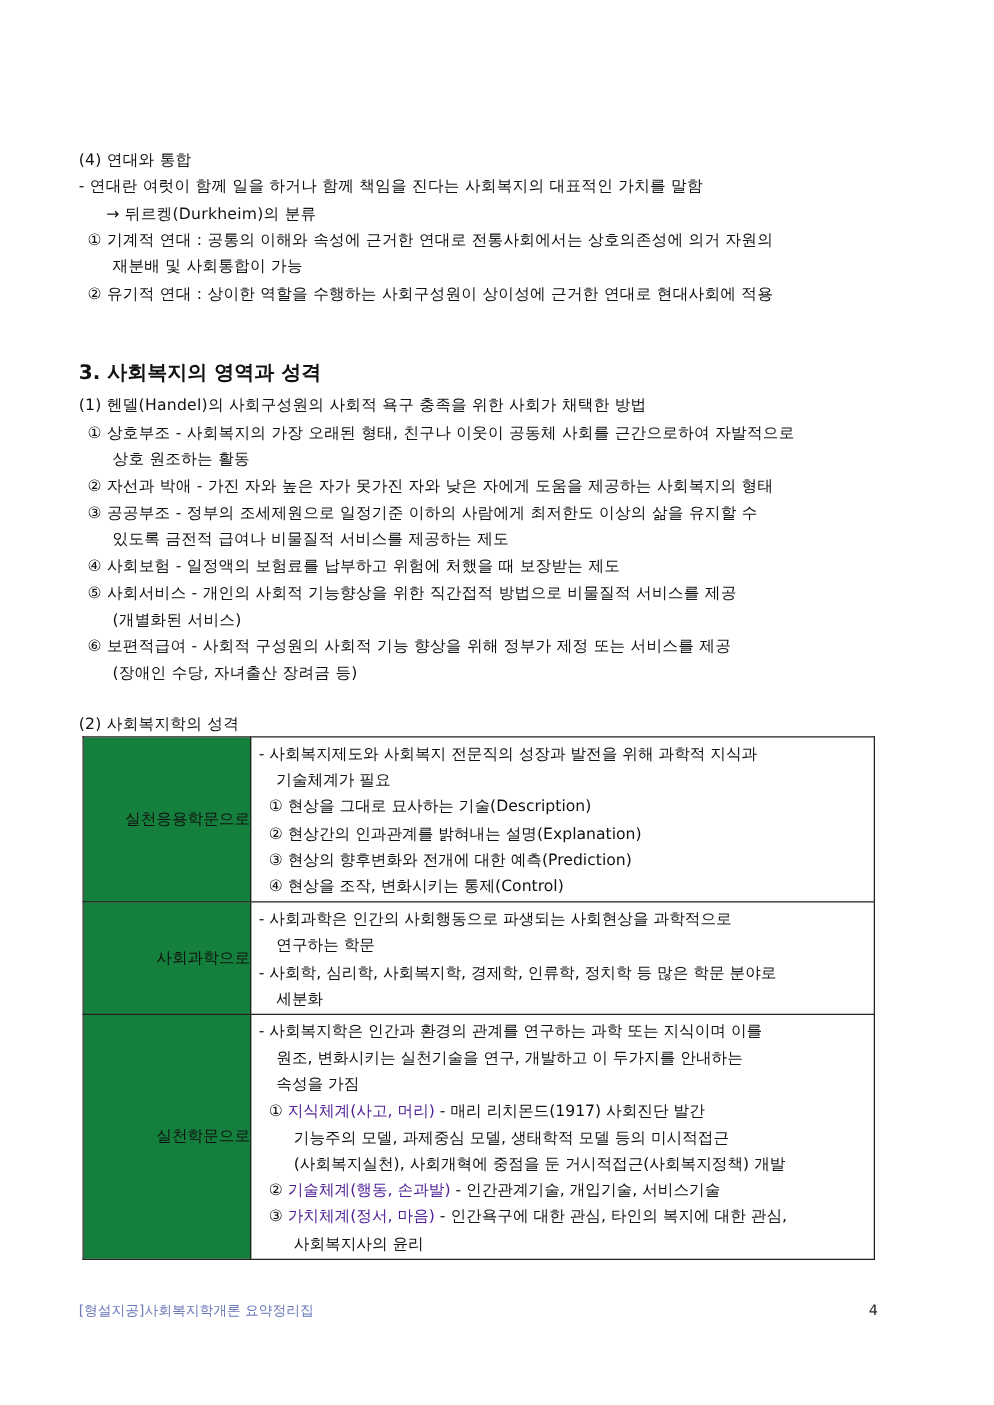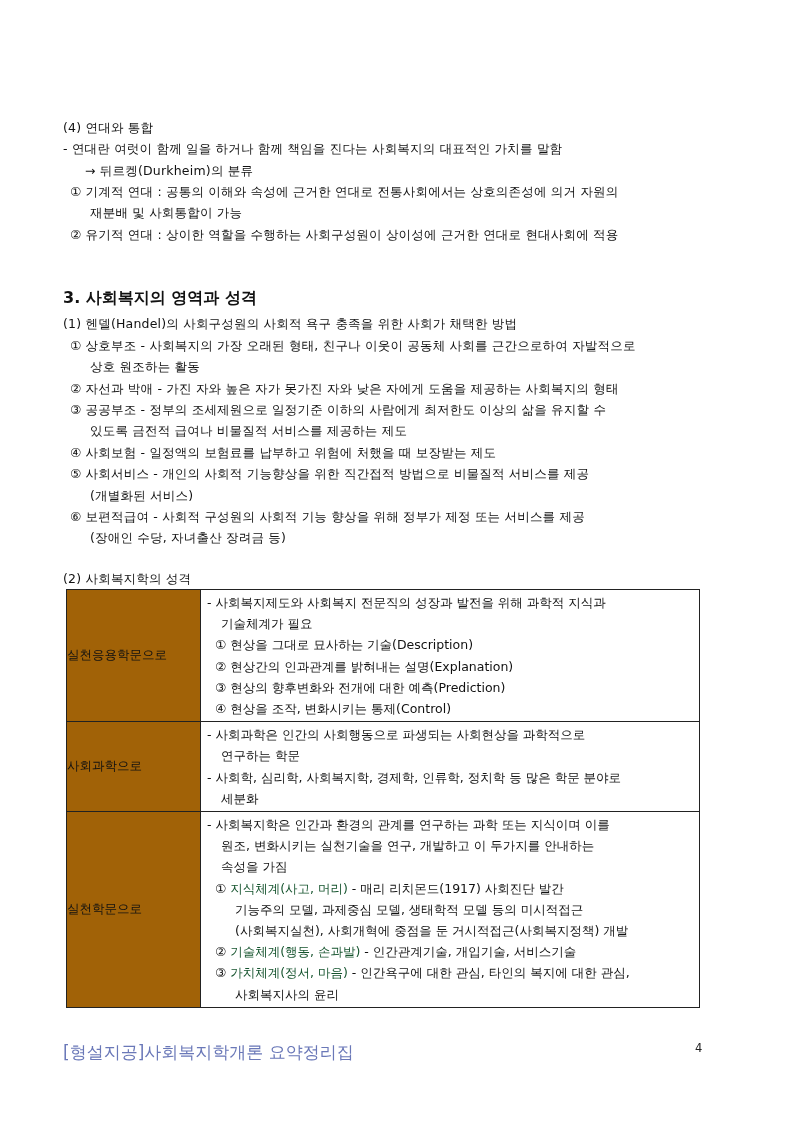--- a/index.html
+++ b/index.html
@@ -3,27 +3,27 @@
 <meta charset="utf-8">
 <style>
   html, body { margin: 0; padding: 0; background: #ffffff; }
   body { width: 795px; height: 1124px; position: relative; overflow: hidden;
          font-family: "DejaVu Sans", "Liberation Sans", sans-serif; color: #111; }
   .line { position: absolute; font-size: 12.5px; line-height: 21px; white-space: nowrap; letter-spacing: 0.2px; }
   .h2 { position: absolute; font-size: 16px; font-weight: bold; white-space: nowrap; }
   table.nature { position: absolute; left: 66px; top: 589px; width: 634px;
                  border-collapse: collapse; font-size: 12.5px; }
   table.nature td { border: 1.3px solid #222; vertical-align: top; padding: 0; }
-  table.nature td.head { background: #a16207; width: 133px; text-align: left; vertical-align: middle; }
+  table.nature td.head { background: #15803d; width: 133px; text-align: right; vertical-align: middle; }
   table.nature td.body { padding: 2px 0 2px 6px; }
   .cl { line-height: 21.2px; white-space: nowrap; }
   .ind1 { padding-left: 14px; }
   .ind2 { padding-left: 28px; }
-  .green { color: #14532d; }
-  .footer-left { position: absolute; left: 63px; top: 1041px; font-size: 17px; color: #6a78b8; white-space: nowrap; }
+  .green { color: #4c1d95; }
+  .footer-left { position: absolute; left: 63px; top: 1041px; font-size: 11px; color: #6a78b8; white-space: nowrap; }
   .footer-right { position: absolute; left: 695px; top: 1041px; font-size: 11.5px; color: #222; }
 </style>
 </head>
 <body>
 
 <div class="line" style="left:63px; top:117px;text-align:center;">(4) 연대와 통합</div>
 <div class="line" style="left:63px; top:138px;"> - 연대란 여럿이 함께 일을 하거나 함께 책임을 진다는 사회복지의 대표적인 가치를 말함</div>
 <div class="line" style="left:85px; top:160px;">→ 뒤르켕(Durkheim)의 분류</div>
 <div class="line" style="left:70px; top:181px;">① 기계적 연대 : 공통의 이해와 속성에 근거한 연대로 전통사회에서는 상호의존성에 의거 자원의</div>
 <div class="line" style="left:90px; top:202px;">재분배 및 사회통합이 가능</div>

